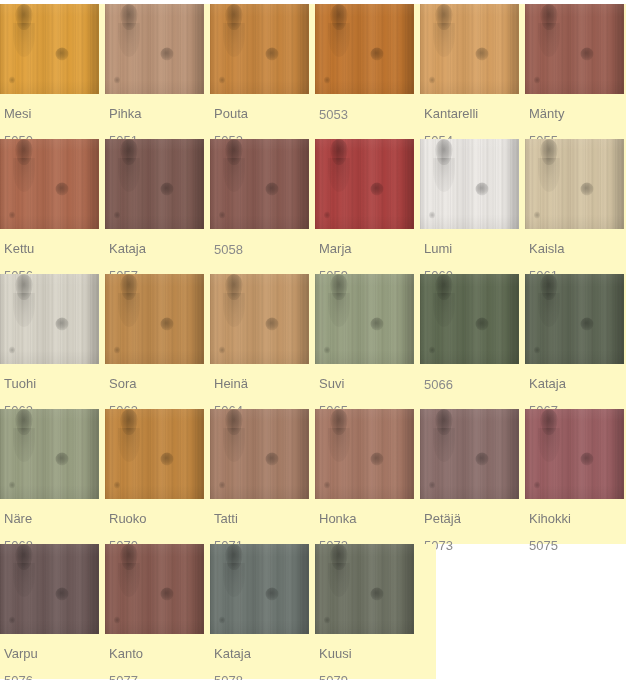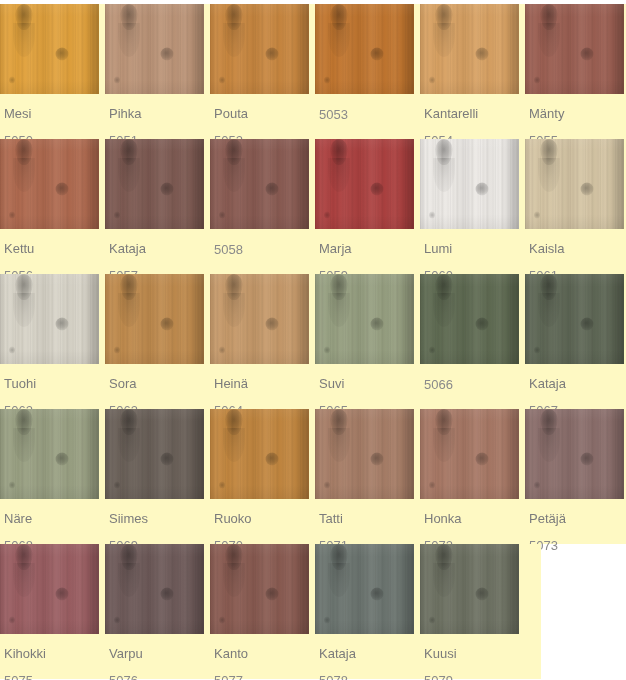--- a/index.html
+++ b/index.html
@@ -423,33 +423,20 @@
         <div class="knot-main"></div>
         <div class="knot-tail"></div>
         <div class="knot-small"></div>
         <div class="knot-tiny"></div>
         <div class="shade"></div>
       </div>
       <div class="swatch-label">Näre</div>
       <div class="swatch-code">5068</div>
     </div>
     <div class="swatch-cell">
-      <div class="chip" style="background-color: rgb(106, 96, 88);">
-        <div class="bands"></div>
-        <div class="grain"></div>
-        <div class="knot-main"></div>
-        <div class="knot-tail"></div>
-        <div class="knot-small"></div>
-        <div class="knot-tiny"></div>
-        <div class="shade"></div>
-      </div>
-      <div class="swatch-label">Siimes</div>
-      <div class="swatch-code">5069</div>
-    </div>
-    <div class="swatch-cell">
       <div class="chip" style="background-color: rgb(195, 135, 63);">
         <div class="bands"></div>
         <div class="grain"></div>
         <div class="knot-main"></div>
         <div class="knot-tail"></div>
         <div class="knot-small"></div>
         <div class="knot-tiny"></div>
         <div class="shade"></div>
       </div>
       <div class="swatch-label">Ruoko</div>

